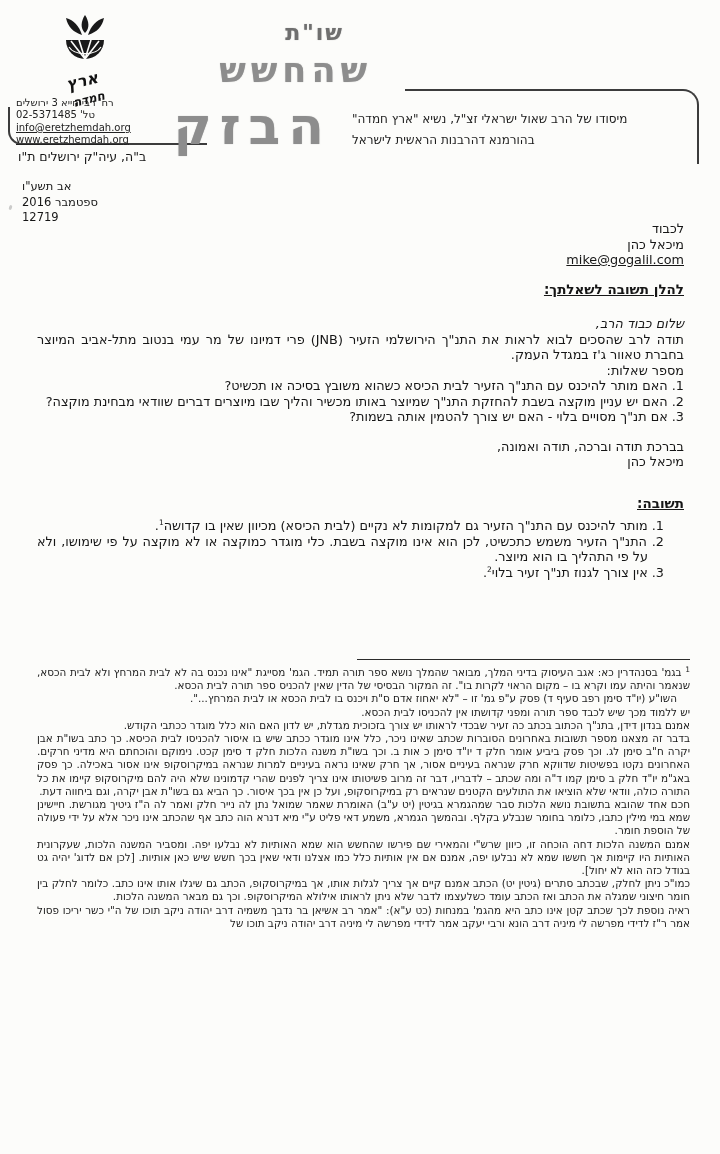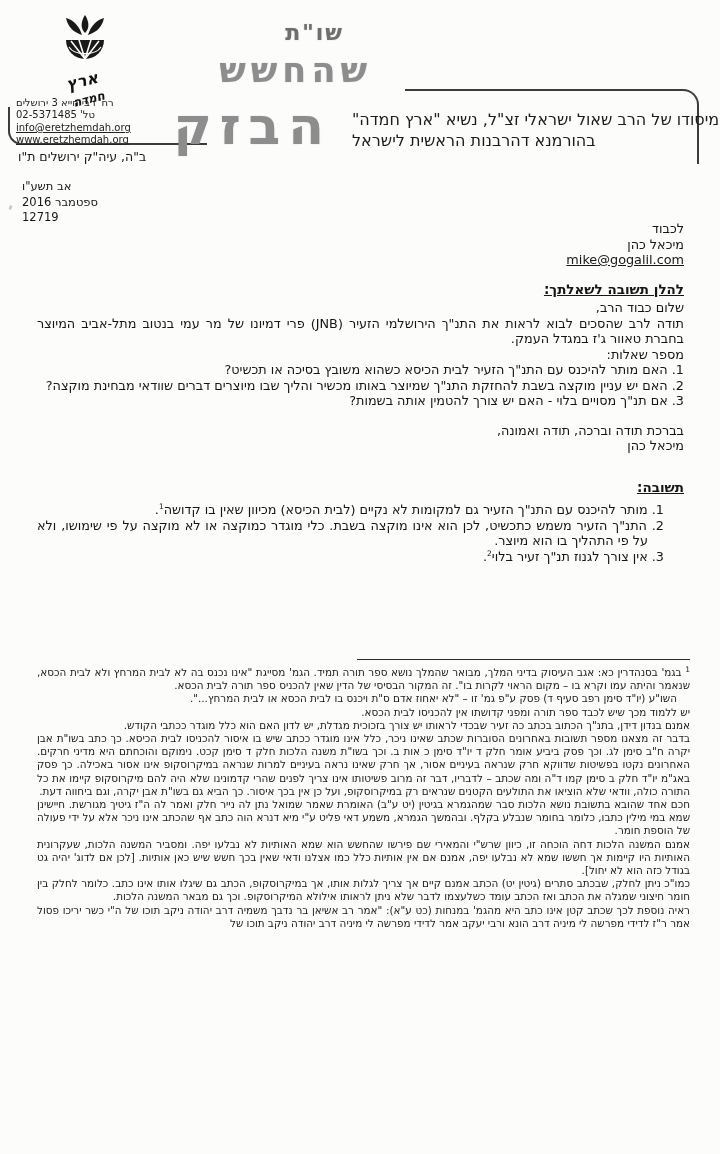--- a/index.html
+++ b/index.html
@@ -30,41 +30,41 @@
     font-size:35px;font-weight:bold;color:#8d8d8d;letter-spacing:5px;
     text-shadow:0 0 1px rgba(120,120,120,.55);
   }
   .title-main2{
     position:absolute;right:388px;top:96px;direction:rtl;white-space:nowrap;
     font-size:52px;font-weight:bold;color:#8d8d8d;letter-spacing:8px;
     text-shadow:0 0 1px rgba(120,120,120,.55);
   }
   .subtitle{
     position:absolute;left:352px;top:109px;direction:rtl;text-align:left;
-    font-size:16px;line-height:21px;white-space:nowrap;color:#1c1c1c;
+    font-size:12px;line-height:21px;white-space:nowrap;color:#1c1c1c;
   }
   .contact{
     position:absolute;left:16px;top:97px;direction:rtl;text-align:left;
     font-size:10px;line-height:12.4px;color:#222;white-space:nowrap;
   }
   .contact a{color:#222;text-decoration:underline;}
   .location{position:absolute;left:18px;top:149px;direction:rtl;font-size:12.5px;white-space:nowrap;}
   .dateblock{position:absolute;left:22px;top:179px;direction:ltr;text-align:left;
     font-size:11.5px;line-height:15.6px;}
   .artifact-dot{position:absolute;left:9px;top:205px;width:3px;height:5px;
     background:#9a9a9a;opacity:.5;border-radius:50%;transform:rotate(20deg);}
   
   .doc-body{
     position:absolute;left:37px;right:36px;top:221px;
     direction:rtl;text-align:right;font-size:12.8px;line-height:15.5px;
   }
   .recipient{margin-bottom:14px;}
   .recipient a{color:#161616;text-decoration:underline;margin-top:20px;}
   .h-und{font-size:13.5px;font-weight:bold;text-decoration:underline;margin:0;}
-  .greeting{margin:3px 0 0;}
+  .greeting{margin:19px 0 0;font-style:italic;}
   .just{text-align:justify;}
   .q-item{margin:0;}
   .closing{margin-top:14px;}
   .answer-head{margin-top:26px;}
   .answers{padding-right:20px;margin-top:7px;}
   .ans-item{padding-right:16px;text-indent:-16px;text-align:justify;margin:0;}
   sup{font-size:7.5px;vertical-align:super;line-height:0;}
   
   .footnotes{
     position:absolute;left:37px;right:30px;top:659px;

